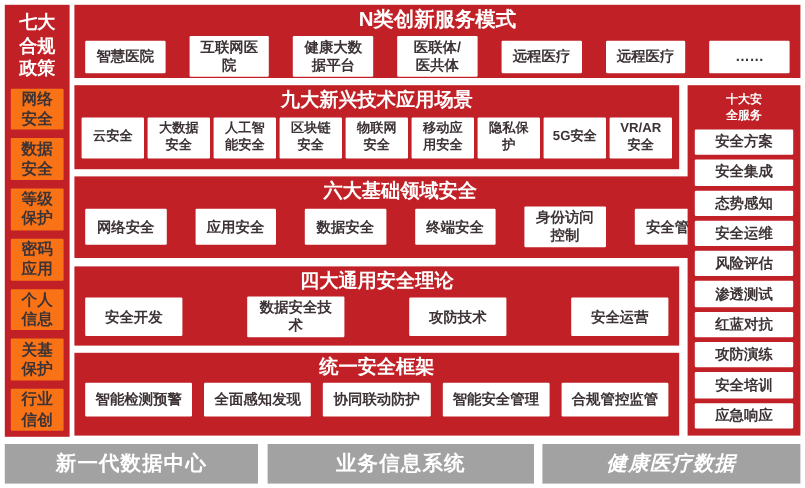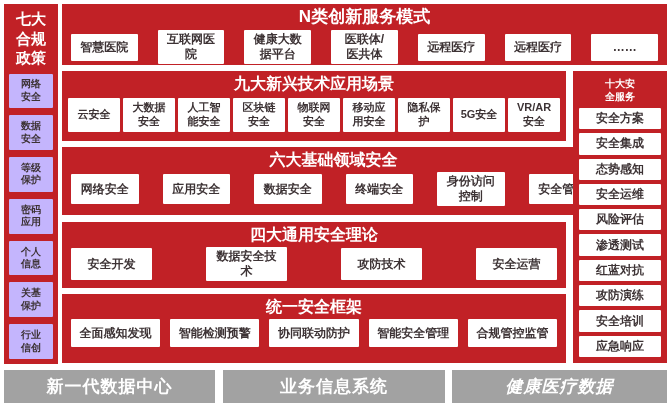--- a/index.html
+++ b/index.html
@@ -10,21 +10,21 @@
   *{margin:0;padding:0;box-sizing:border-box;}
   html,body{background:#fff;font-family:"Liberation Sans","DejaVu Sans",sans-serif;}
   .canvas{position:relative;width:671px;height:407px;background:#fff;overflow:hidden;}
 
   
   .left-sidebar{position:absolute;left:4px;top:4px;width:54px;height:360px;
     background:var(--red);display:flex;flex-direction:column;}
   .side-title{color:#fff;font-weight:bold;font-size:15px;line-height:1.3;
     text-align:center;white-space:pre-line;padding-top:5px;}
   .side-items{flex:1;display:flex;flex-direction:column;gap:7px;padding:6px 5px 5px;}
-  .side-box{flex:1;background:#c4b5fd;color:var(--ink);font-weight:bold;font-size:10px;
+  .side-box{flex:1;background:#f97316;color:var(--ink);font-weight:bold;font-size:13px;
     line-height:1.25;text-align:center;white-space:pre-line;
     display:flex;align-items:center;justify-content:center;border-radius:1px;}
 
   
   .band{position:absolute;background:var(--red);display:flex;flex-direction:column;}
   .band-title{color:#fff;font-weight:bold;font-size:16px;text-align:center;
     padding-top:3px;line-height:1.2;}
   .band-row{flex:1;display:flex;align-items:center;padding:3px 9px 23px;}
   .box{flex:1;background:#fff;color:var(--ink);font-weight:bold;text-align:center;
     white-space:pre-line;line-height:1.25;display:flex;align-items:center;
@@ -158,22 +158,22 @@
 术</div>
         <div class="box">攻防技术</div>
         <div class="box">安全运营</div>
       </div>
   </section>
 
   <section class="band" id="sec-framework">
     <div class="band-title">统一安全框架</div>
     <div class="band-row">
 
-    <div class="box">全面感知发现</div>
-        <div class="box">智能检测预警</div>
+    <div class="box">智能检测预警</div>
+        <div class="box">全面感知发现</div>
         <div class="box">协同联动防护</div>
         <div class="box">智能安全管理</div>
         <div class="box">合规管控监管</div>
       </div>
   </section>
 
   <aside class="right-sidebar">
     <div class="side-title">十大安
 全服务</div>
     <div class="right-items">

